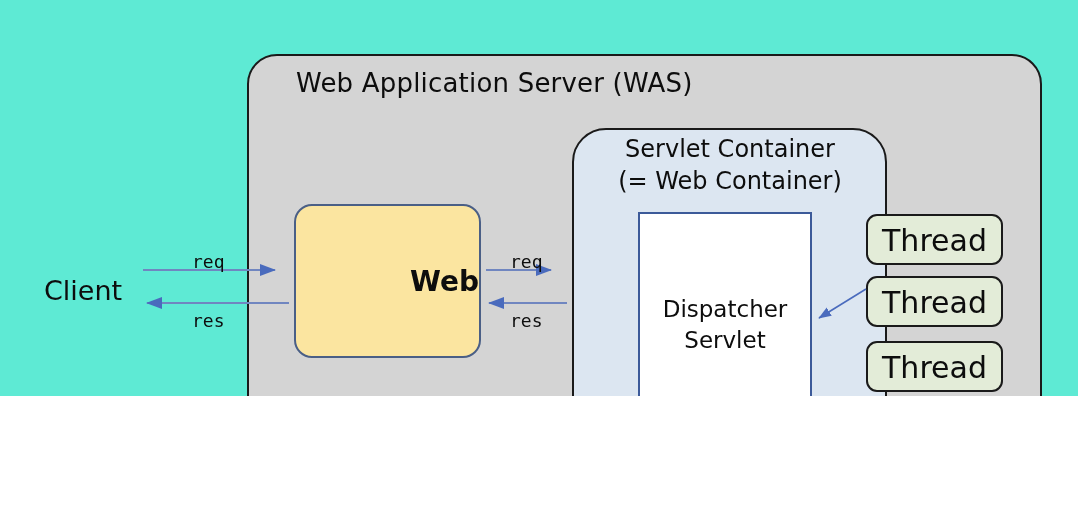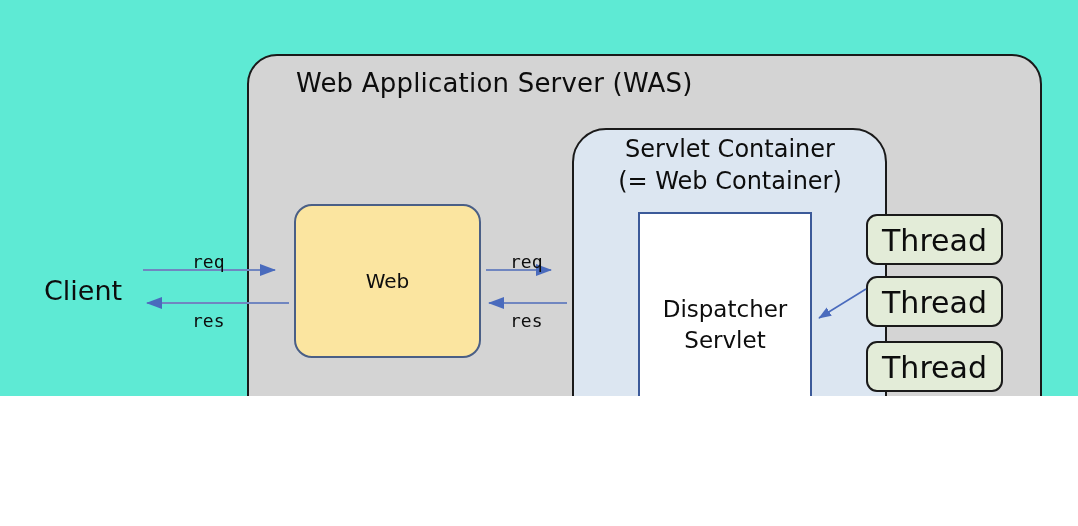--- a/index.html
+++ b/index.html
@@ -96,24 +96,25 @@
     border: 2px solid #4a5f86;
     border-radius: 18px;
     box-sizing: border-box;
   }
   #web-server-label {
     position: absolute;
     left: 0;
     right: 0;
     top: 50%;
     transform: translateY(-50%);
-    text-align: center;
-    font-size: 20px;
+    text-align: right;
+    font-size: 28px;
     line-height: 33px;
     color: #0d0d0d;
+    font-weight: bold;
   }
   #web-server-label .line2 { display: block; }
 
   
   .thread-box {
     left: 866px;
     width: 137px;
     height: 51px;
     background: #e3ecd8;
     border: 2.2px solid #1a1a1a;

